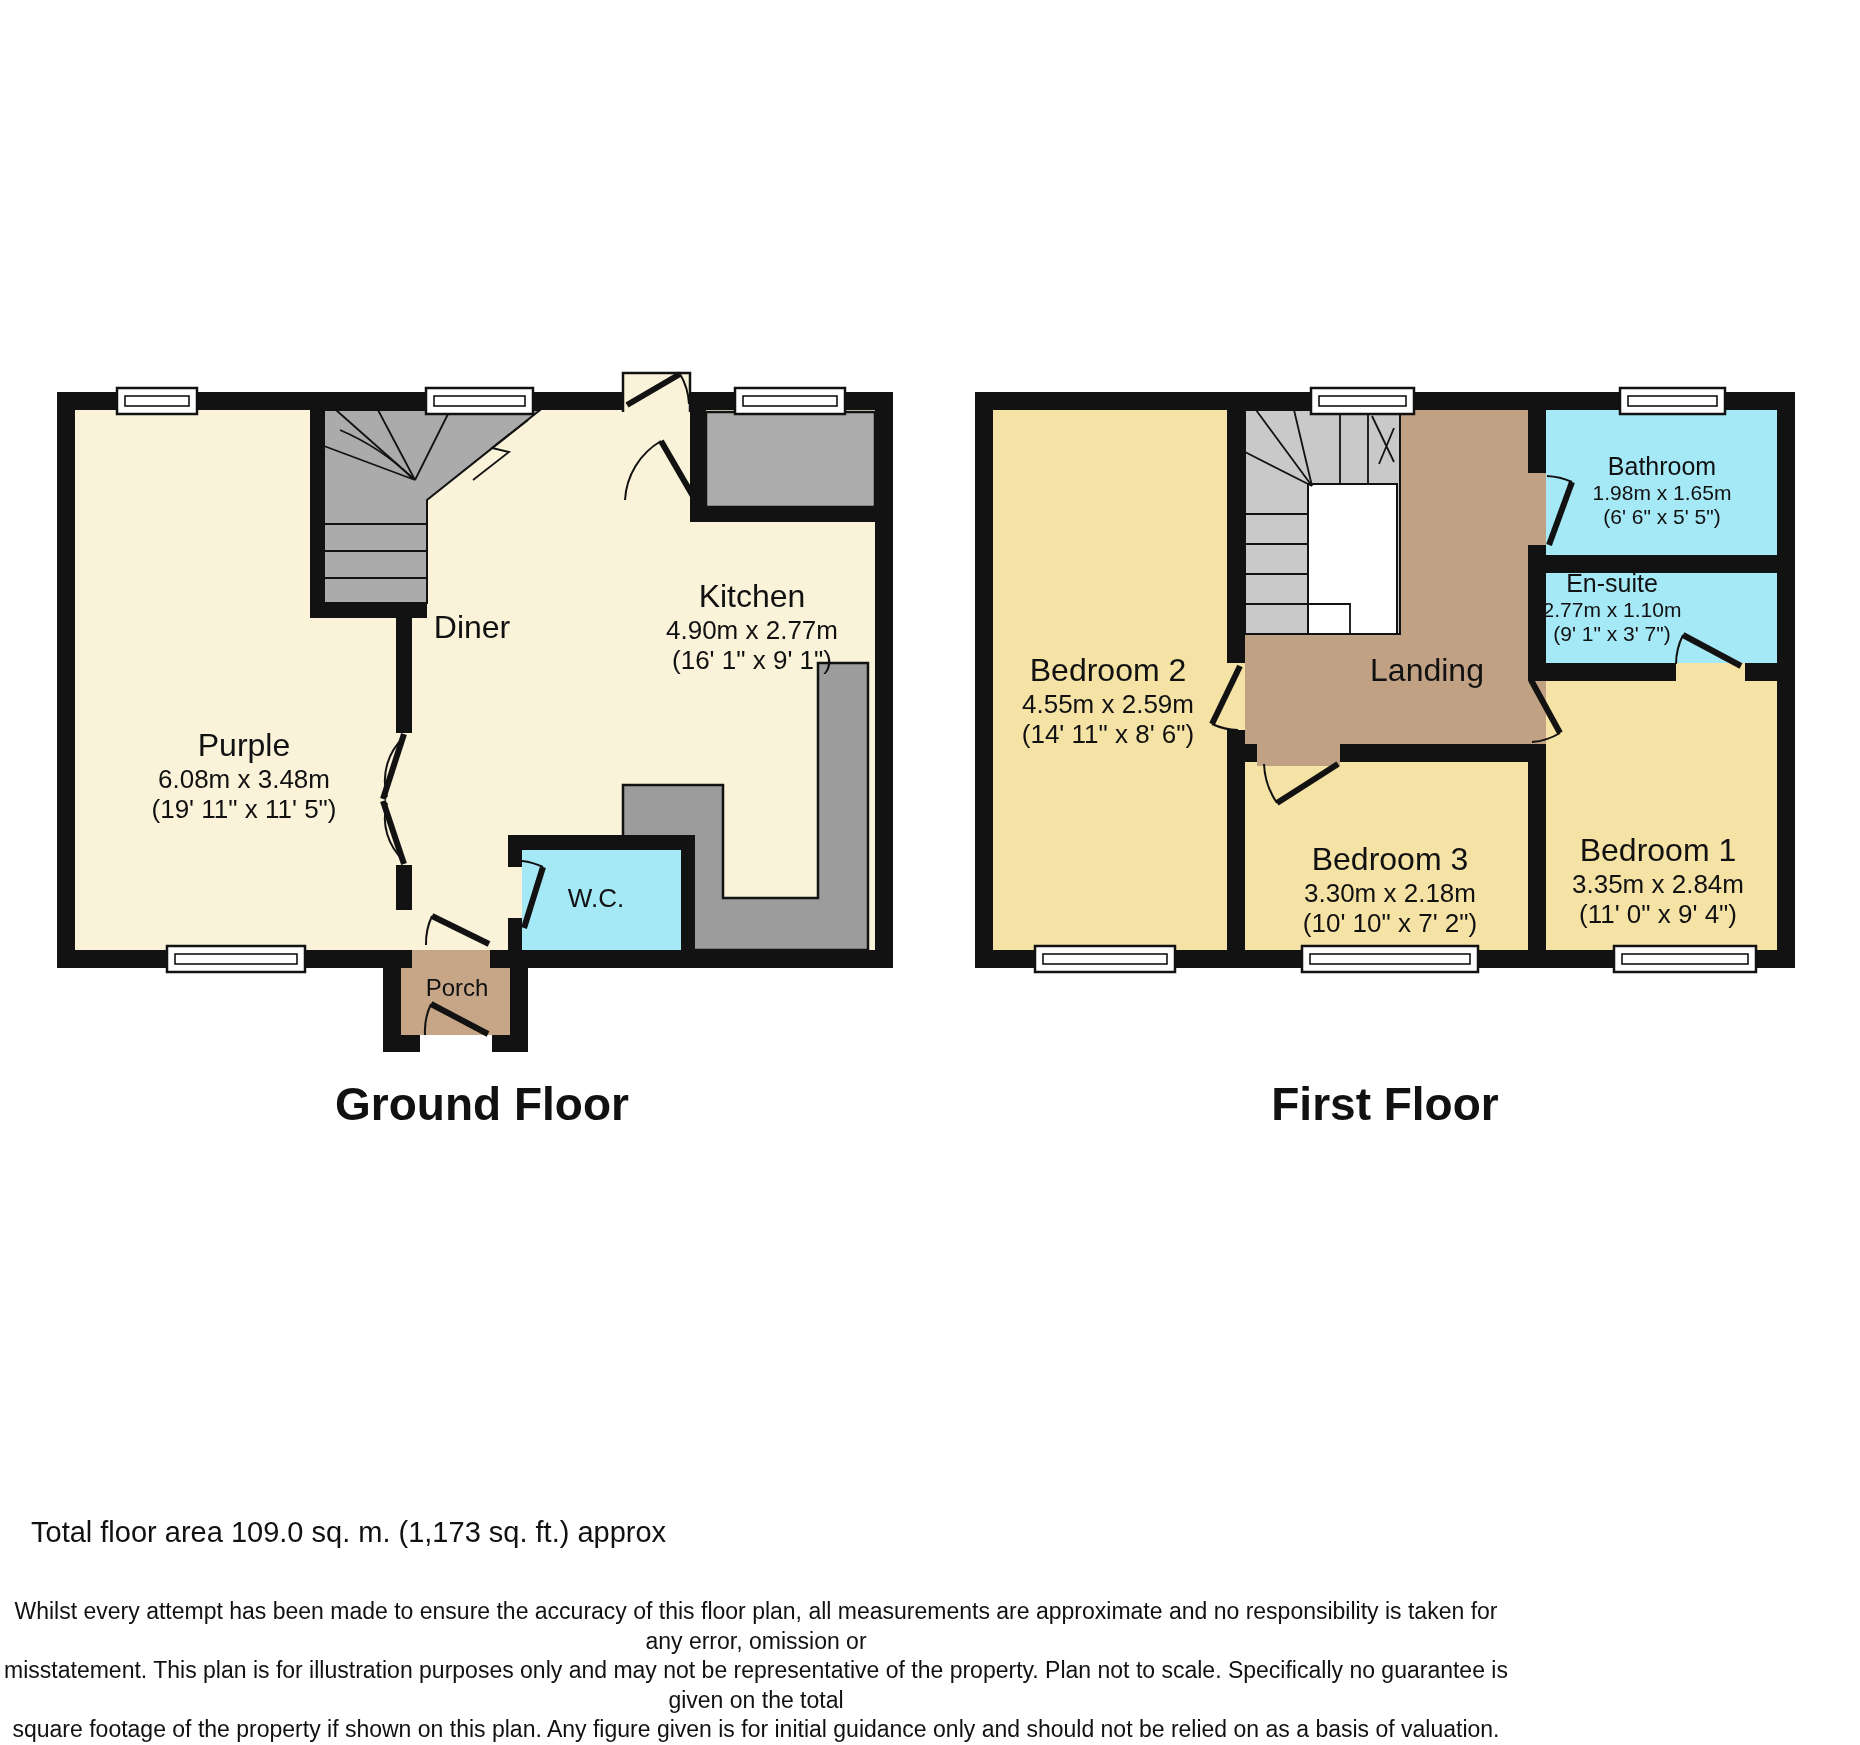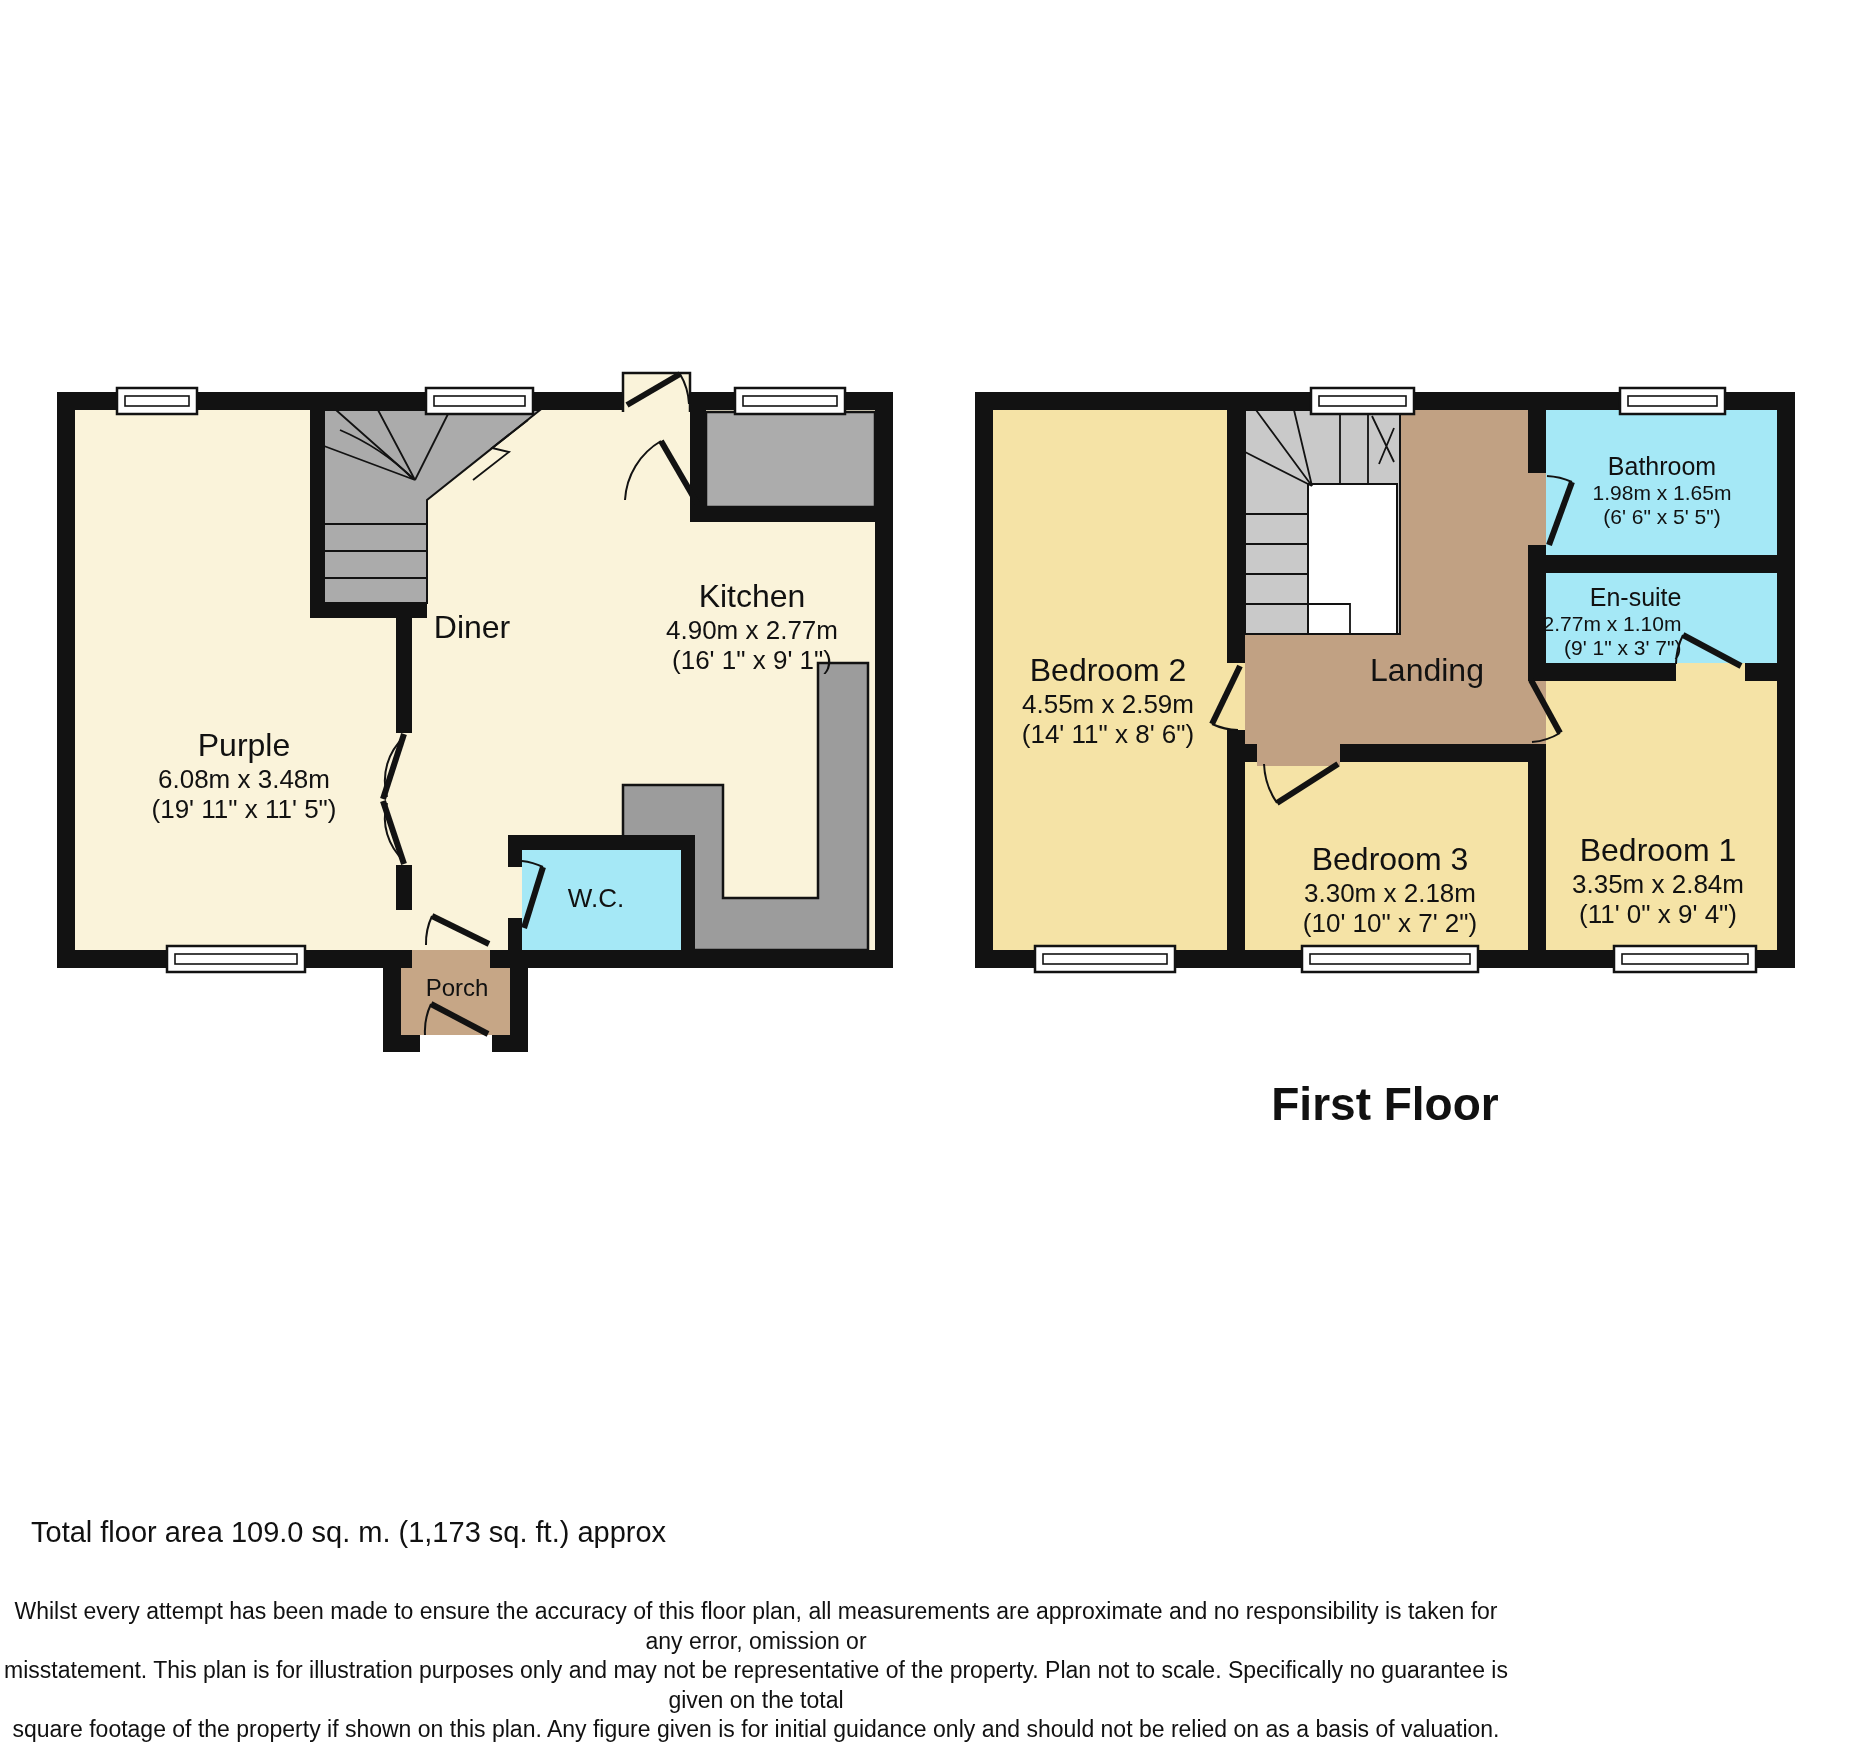--- a/index.html
+++ b/index.html
@@ -211,36 +211,37 @@
   <div class="l1">Bedroom 2</div>
   <div class="l2">4.55m x 2.59m</div>
   <div class="l2">(14' 11" x 8' 6")</div>
 </div>
 <div class="lbl l1" style="left:1427px;top:662px;margin-top:9px;">Landing</div>
 <div class="lbl" style="left:1662px;top:491px;">
   <div class="s1">Bathroom</div>
   <div class="s2">1.98m x 1.65m</div>
   <div class="s2">(6' 6" x 5' 5")</div>
 </div>
-<div class="lbl" style="left:1612px;top:622px;text-align:right;">
+<div class="lbl" style="left:1612px;top:608px;">
   <div class="s1">En-suite</div>
   <div class="s2">2.77m x 1.10m</div>
   <div class="s2">(9' 1" x 3' 7")</div>
 </div>
 <div class="lbl" style="left:1658px;top:845px;margin-top:36px;">
   <div class="l1">Bedroom 1</div>
   <div class="l2">3.35m x 2.84m</div>
   <div class="l2">(11' 0" x 9' 4")</div>
 </div>
 <div class="lbl" style="left:1390px;top:890px;">
   <div class="l1">Bedroom 3</div>
   <div class="l2">3.30m x 2.18m</div>
   <div class="l2">(10' 10" x 7' 2")</div>
 </div>
 
+<div class="floor-title" style="left:482px;top:1104px;">Ground Floor</div>
 <div class="floor-title" style="left:1385px;top:1104px;">First Floor</div>
 
 <div class="total-area">Total floor area 109.0 sq. m. (1,173 sq. ft.) approx</div>
 <div class="disclaimer">
   <div>Whilst every attempt has been made to ensure the accuracy of this floor plan, all measurements are approximate and no responsibility is taken for any error, omission or</div>
   <div>misstatement. This plan is for illustration purposes only and may not be representative of the property. Plan not to scale. Specifically no guarantee is given on the total</div>
   <div>square footage of the property if shown on this plan. Any figure given is for initial guidance only and should not be relied on as a basis of valuation.  Plan produced for Purple</div>
   <div>Bricks. Powered by PropertyBOX</div>
 </div>
 

